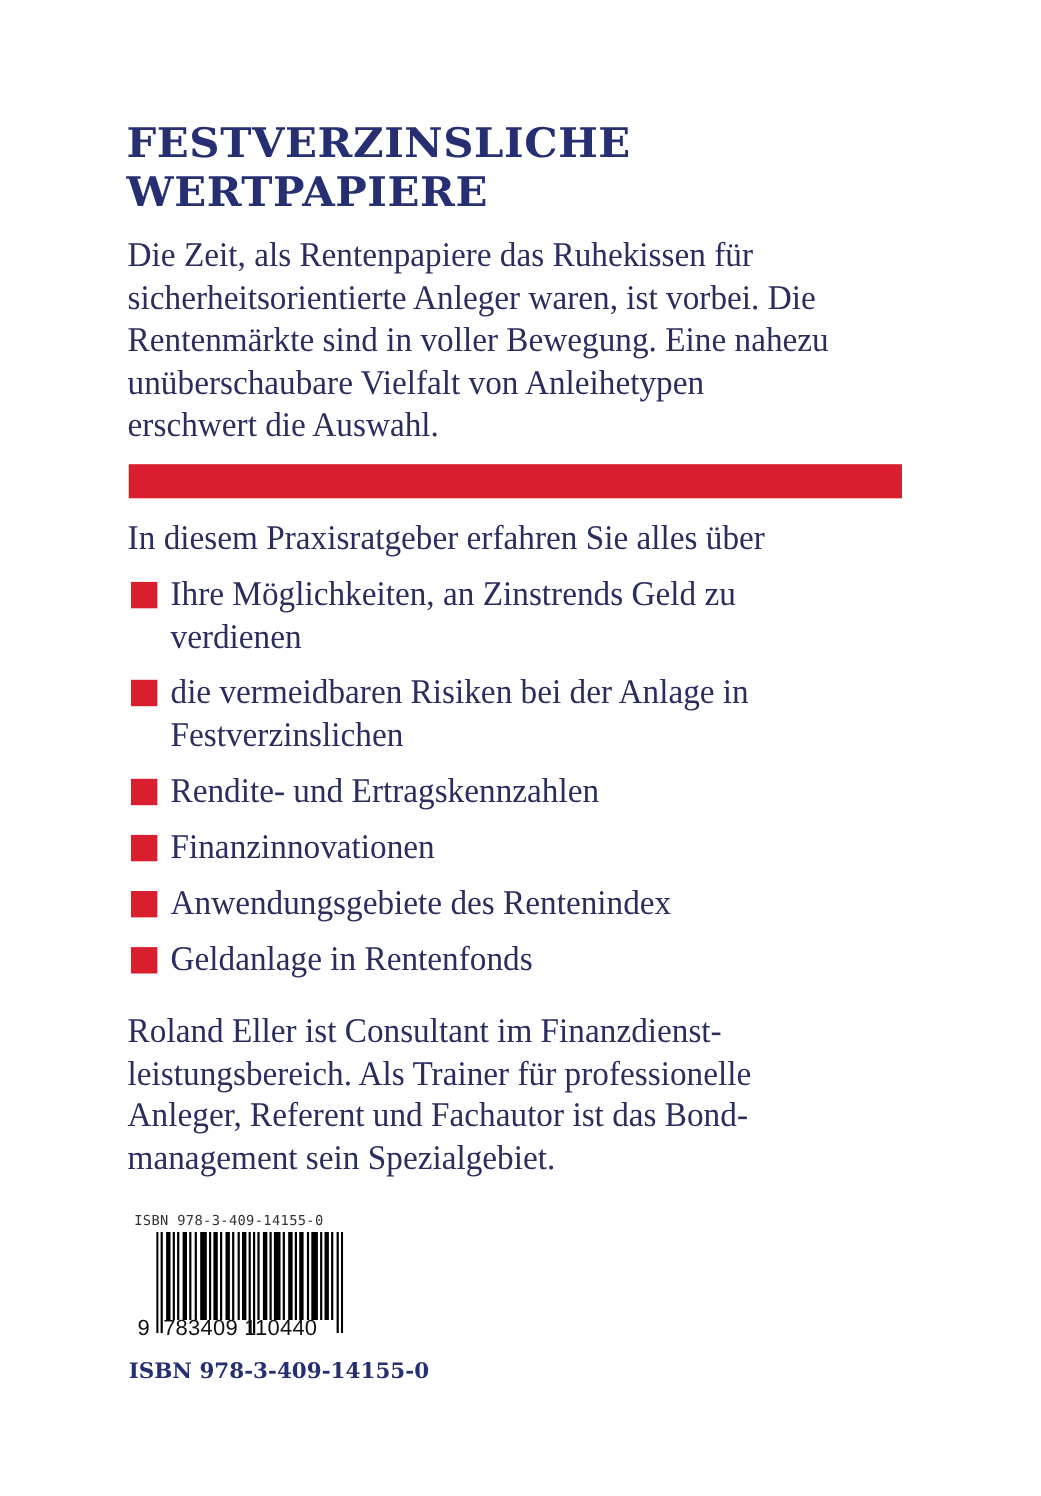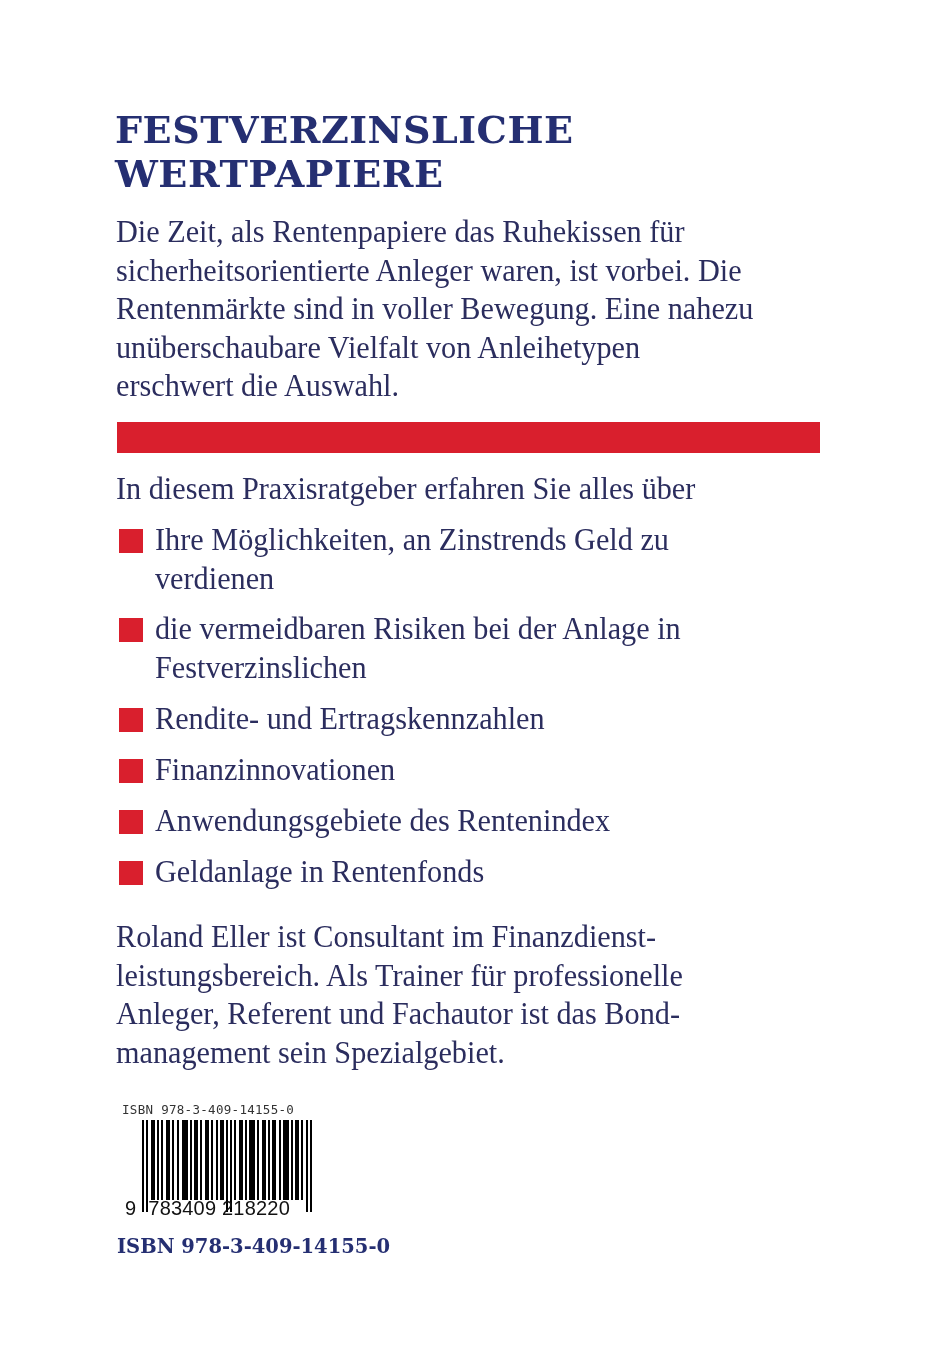--- a/index.html
+++ b/index.html
@@ -273,19 +273,19 @@
         <rect x="141" y="0" width="6" height="80"></rect>
         <rect x="149" y="0" width="2" height="80"></rect>
         <rect x="153" y="0" width="4" height="80"></rect>
         <rect x="159" y="0" width="2" height="80"></rect>
 
         <rect x="164" y="0" width="2" height="92"></rect>
         <rect x="168" y="0" width="2" height="92"></rect>
       </g>
     </svg>
     <div class="barcode-digits">
-      <span class="first">9</span><span>783409 218220</span>
+      <span class="first">9</span><span>783409 110440</span>
     </div>
   </div>
 
   <p class="isbn-bottom">ISBN 978-3-409-14155-0</p>
 
 </div>
 
 </body></html>

